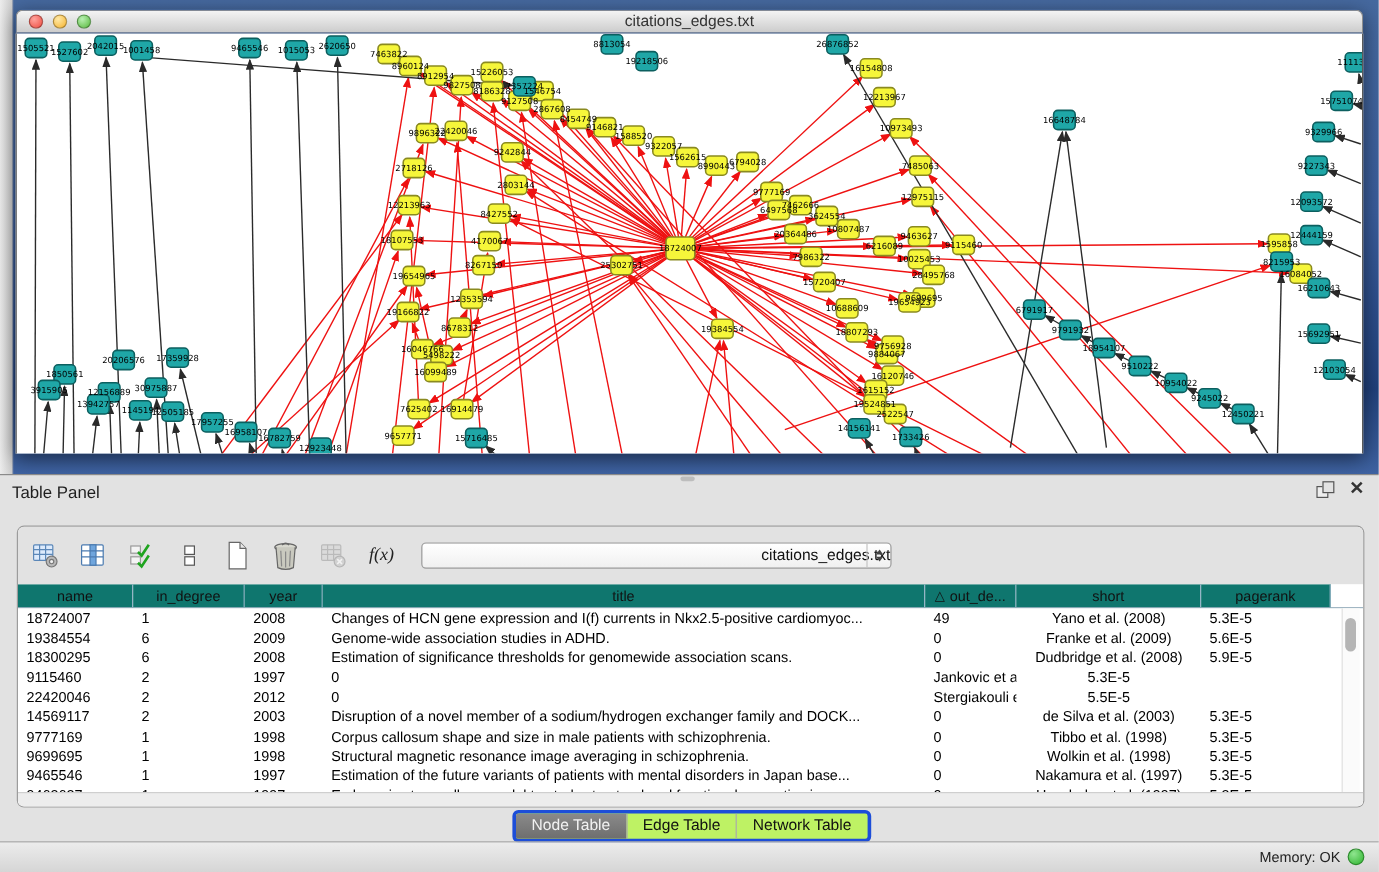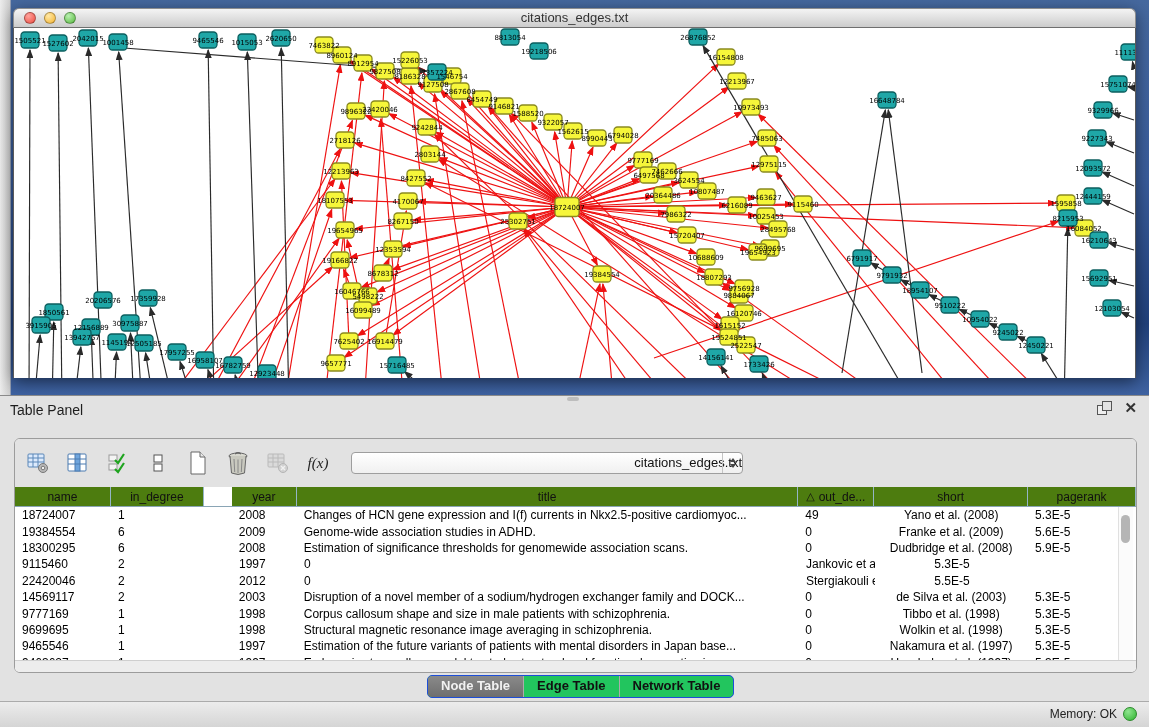--- a/index.html
+++ b/index.html
@@ -45,39 +45,39 @@
   .fx{font-family:"Liberation Serif",serif;font-style:italic;font-size:15px;color:#222;white-space:nowrap;}
   .combo{width:392px;height:22px;border:1px solid #9e9e9e;border-radius:4px;
     background:linear-gradient(#ffffff,#f0f0f0);position:relative;font-size:13px;line-height:20px;
     padding-left:9px;box-sizing:border-box;color:#111;margin-left:6px;}
   .combo-arrows{position:absolute;right:0;top:0;bottom:0;width:19px;border-left:1px solid #c4c4c4;
     display:flex;flex-direction:column;align-items:center;justify-content:center;gap:2px;}
   .arr-up{width:0;height:0;border-left:3.5px solid transparent;border-right:3.5px solid transparent;border-bottom:4.5px solid #444;}
   .arr-dn{width:0;height:0;border-left:3.5px solid transparent;border-right:3.5px solid transparent;border-top:4.5px solid #444;}
 
   .thead{display:flex;height:19px;background:#fff;border-bottom:1px solid #8aa5b5;font-size:12px;color:#111;}
-  .th{background:#4d7c0f;border-right:1px solid #94b5c6;display:flex;align-items:center;justify-content:center;
+  .th{background:#0f766e;border-right:1px solid #94b5c6;display:flex;align-items:center;justify-content:center;
     box-sizing:border-box;white-space:nowrap;overflow:hidden;}
   .th .sortg{margin-right:4px;font-size:11px;}
   .tbody{background:#fff;}
   .row{display:flex;height:16.4px;font-size:12px;color:#000;align-items:center;}
   .td{box-sizing:border-box;white-space:nowrap;overflow:hidden;padding-left:7px;}
   .th:nth-child(1),.td:nth-child(1){width:96px;}
   .th:nth-child(2),.td:nth-child(2){width:93px;}
-  .th:nth-child(3),.td:nth-child(3){width:65px;margin-left:28px;}
+  .th:nth-child(3),.td:nth-child(3){width:65px;}
   .th:nth-child(4),.td:nth-child(4){width:502px;}
   .th:nth-child(5),.td:nth-child(5){width:76px;}
   .th:nth-child(6),.td:nth-child(6){width:154px;text-align:center;padding-left:0;}
   .th:nth-child(7),.td:nth-child(7){width:108px;}
   .vscroll{position:absolute;right:3px;top:68px;width:14px;height:162px;background:#fbfbfb;border-left:1px solid #e0e0e0;}
   .vthumb{position:absolute;left:2px;top:8px;width:9px;height:28px;border-radius:5px;background:#b5b5b5;}
   .hstrip{position:absolute;left:0;bottom:0;width:100%;height:11px;background:#ededed;border-top:1px solid #cfcfcf;}
 
   .segmented{position:absolute;left:427px;top:279px;display:flex;height:21px;
-    border:1px solid #1d4ed8;border-radius:5px;overflow:hidden;background:#22c55e;font-size:13px;font-weight:bold;}
+    border:3px solid #1d4ed8;border-radius:5px;overflow:hidden;background:#bef264;font-size:13px;}
   .segment{padding:0 13px;line-height:20px;color:#111;border-left:1px solid #ababab;}
   .segment:first-child{border-left:none;}
   .segment.active{background:linear-gradient(#8a8a8a,#6e6e6e);color:#f2f2f2;}
 
   .statusbar{position:absolute;left:0;bottom:0;width:100%;height:26px;border-top:1px solid #ababab;
     background:linear-gradient(#ececec,#d5d5d5);box-sizing:border-box;}
   .memory{position:absolute;right:12px;top:5px;display:flex;align-items:flex-start;gap:6px;font-size:12px;color:#222;}
   .memdot{width:14px;height:14px;border-radius:50%;border:1px solid #2a8a2a;box-sizing:border-box;
     background:radial-gradient(circle at 35% 30%,#8fe58f,#30b430);}
 </style>

